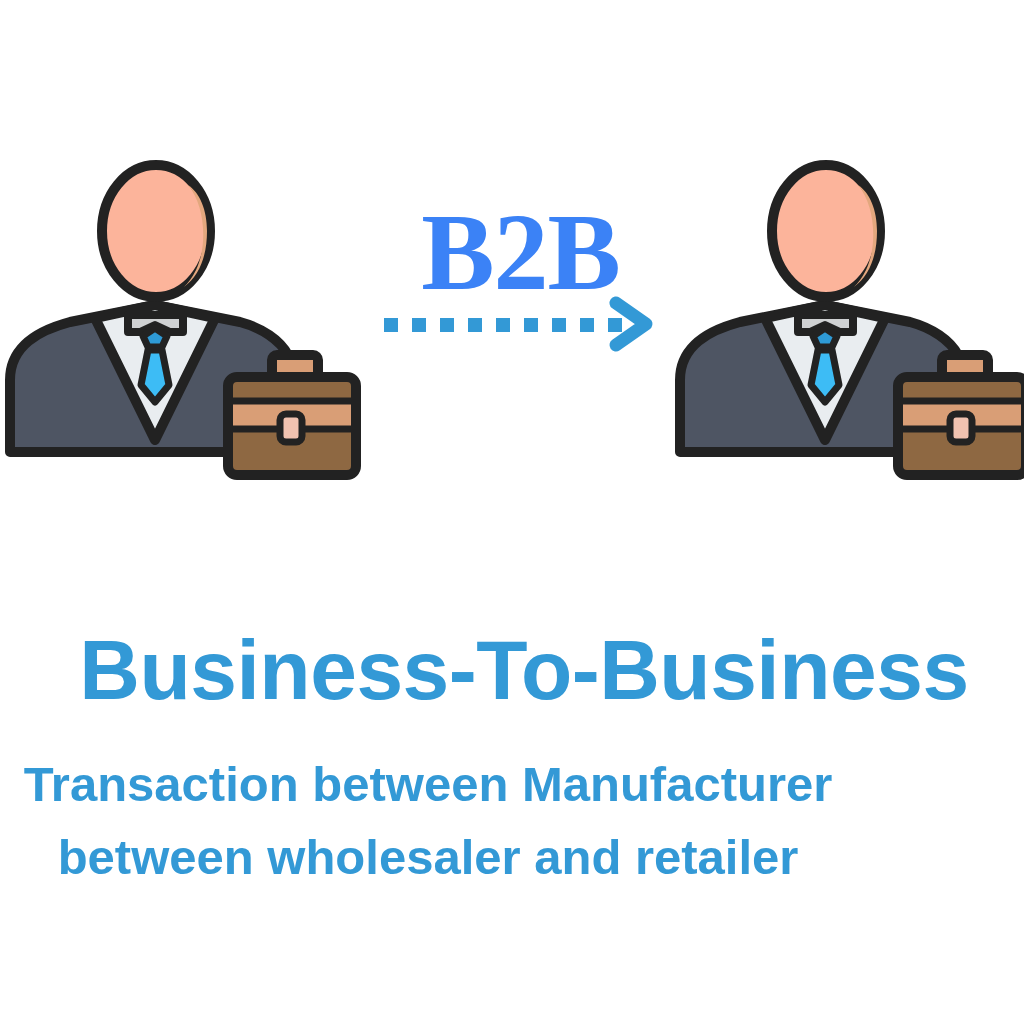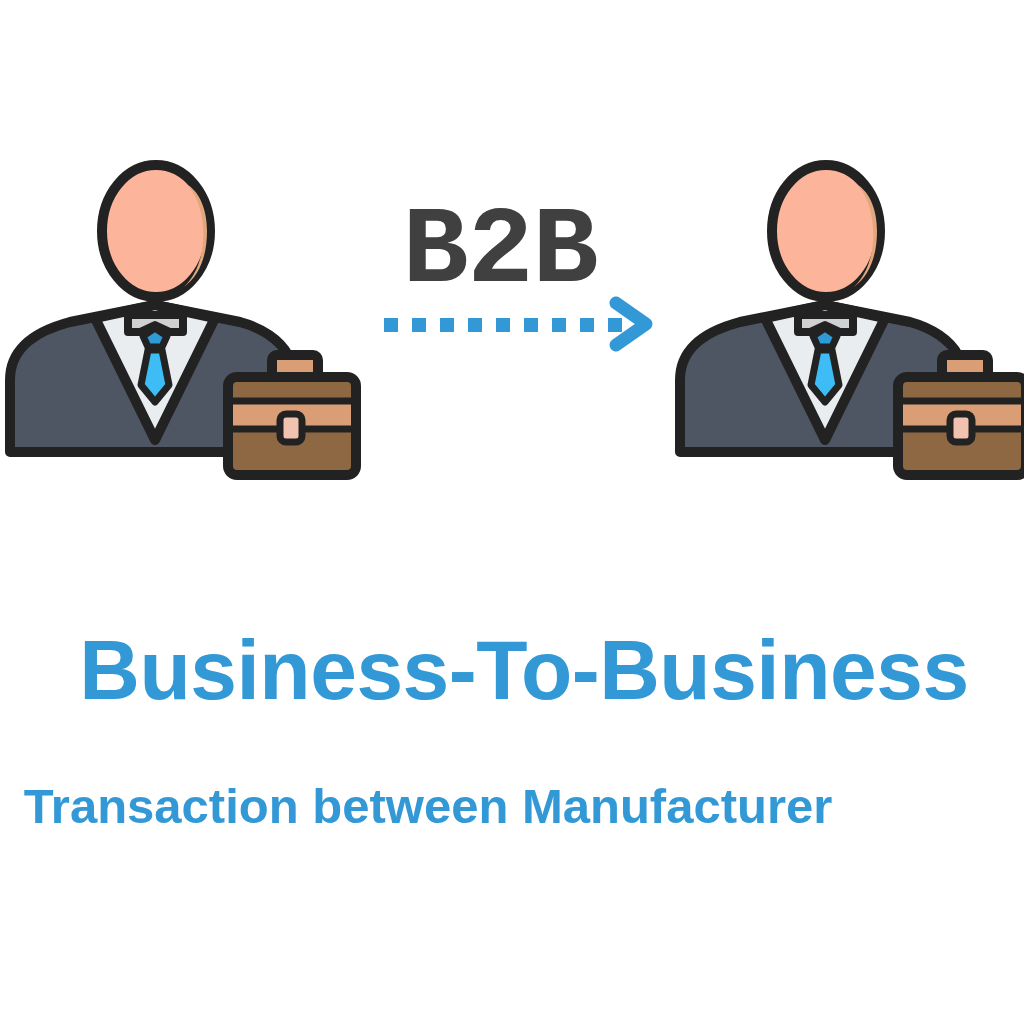--- a/index.html
+++ b/index.html
@@ -22,26 +22,26 @@
   }
   #figure-left { left: 0; }
   #figure-right { left: 670px; }
   .figure svg { display: block; }
 
   .b2b-label {
     position: absolute;
     left: 380px;
     top: 192px;
     width: 240px;
-    text-align: center;
-    font-family: Liberation Mono, monospace;
+    text-align: right;
+    font-family: Liberation Serif, serif;
     font-weight: bold;
     font-size: 110px;
     line-height: 120px;
-    color: #404040;
+    color: #3b82f6;
     letter-spacing: -1px;
   }
   .arrow {
     position: absolute;
     left: 376px;
     top: 290px;
     width: 290px;
     height: 70px;
   }
   .title {
@@ -55,21 +55,21 @@
     font-size: 84px;
     line-height: 100px;
     color: #3399d6;
     letter-spacing: -0.5px;
     padding-left: 24px;
     box-sizing: border-box;
   }
   .description {
     position: absolute;
     left: 0;
-    top: 770px;
+    top: 748px;
     width: 856px;
     text-align: center;
     font-family: "Liberation Sans", "DejaVu Sans", sans-serif;
     font-weight: bold;
     font-size: 49px;
     line-height: 73px;
     color: #3399d6;
   }
   .description .line { display: block; white-space: nowrap; }
 </style>
@@ -147,13 +147,14 @@
     <line x1="231" y1="401" x2="353" y2="401" stroke="#222222" stroke-width="7"></line>
     <line x1="231" y1="429" x2="353" y2="429" stroke="#222222" stroke-width="7"></line>
     <rect x="280" y="414" width="22" height="28" rx="6" fill="#f1c2b0" stroke="#222222" stroke-width="7"></rect>
   </svg>
 </div>
 
 <div class="title">Business-To-Business</div>
 
 <div class="description">
   <span class="line">Transaction between Manufacturer</span>
+  <span class="line">between wholesaler and retailer</span>
 </div>
 
 </body></html>

